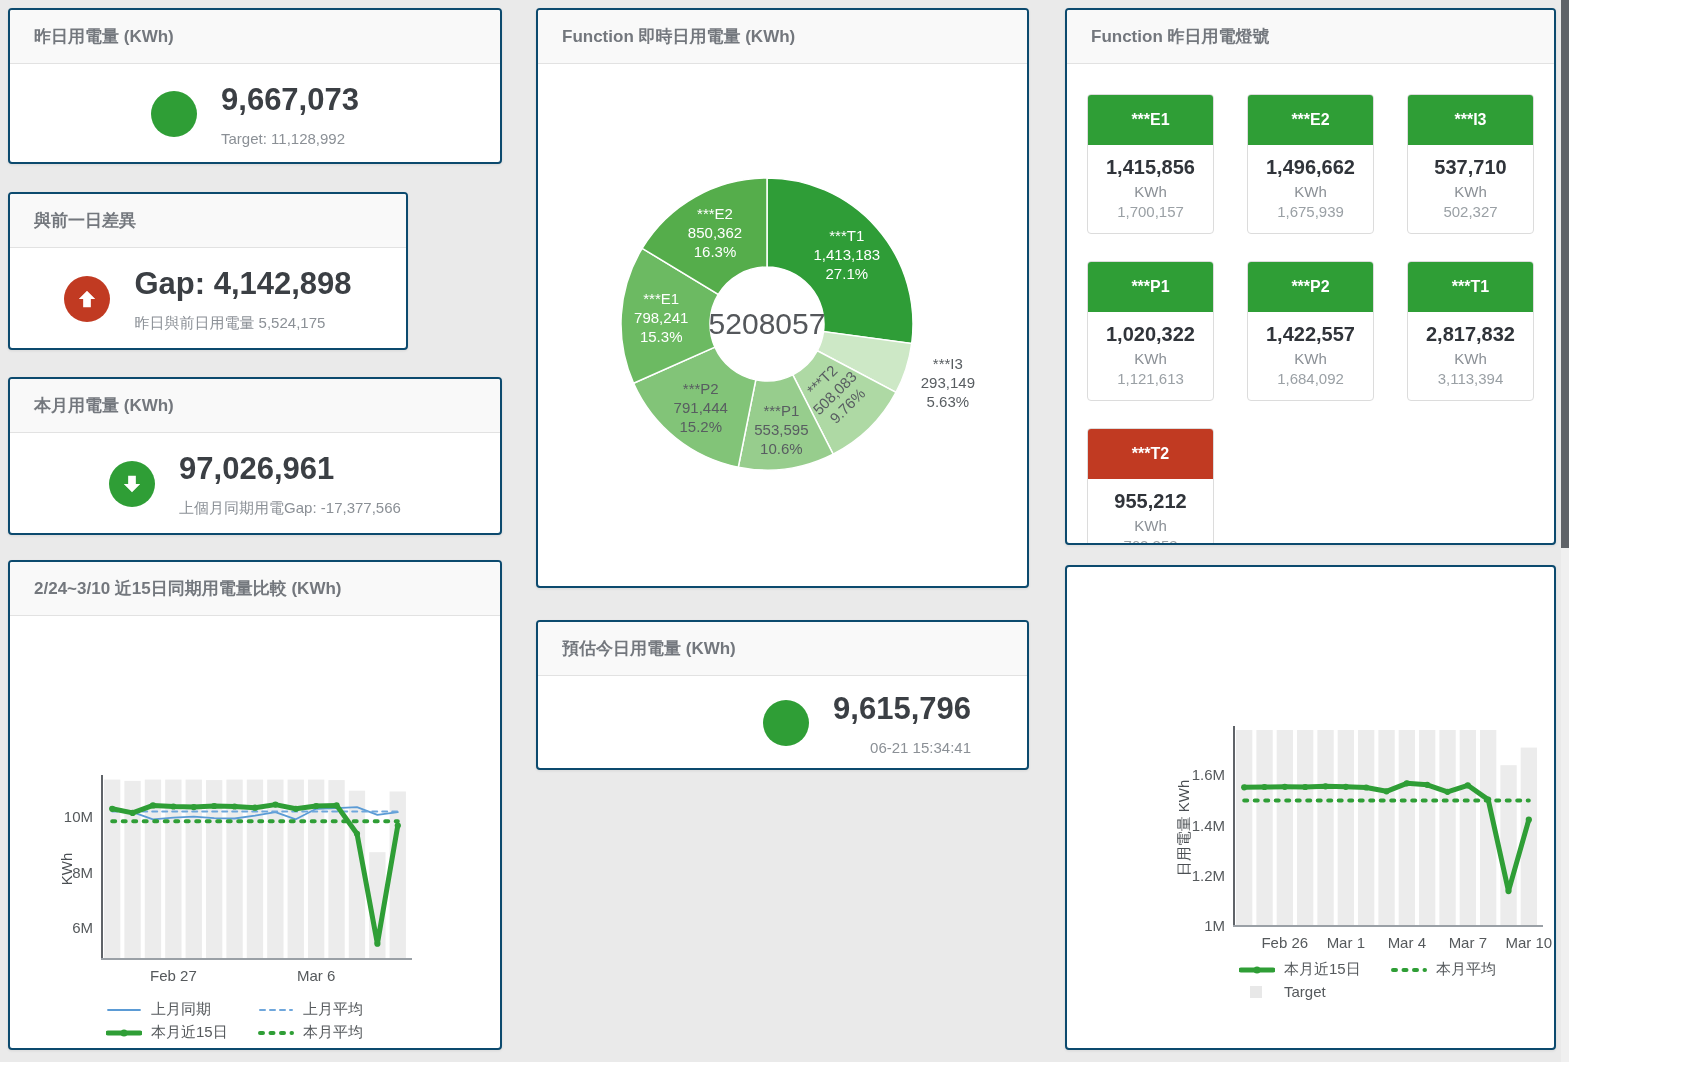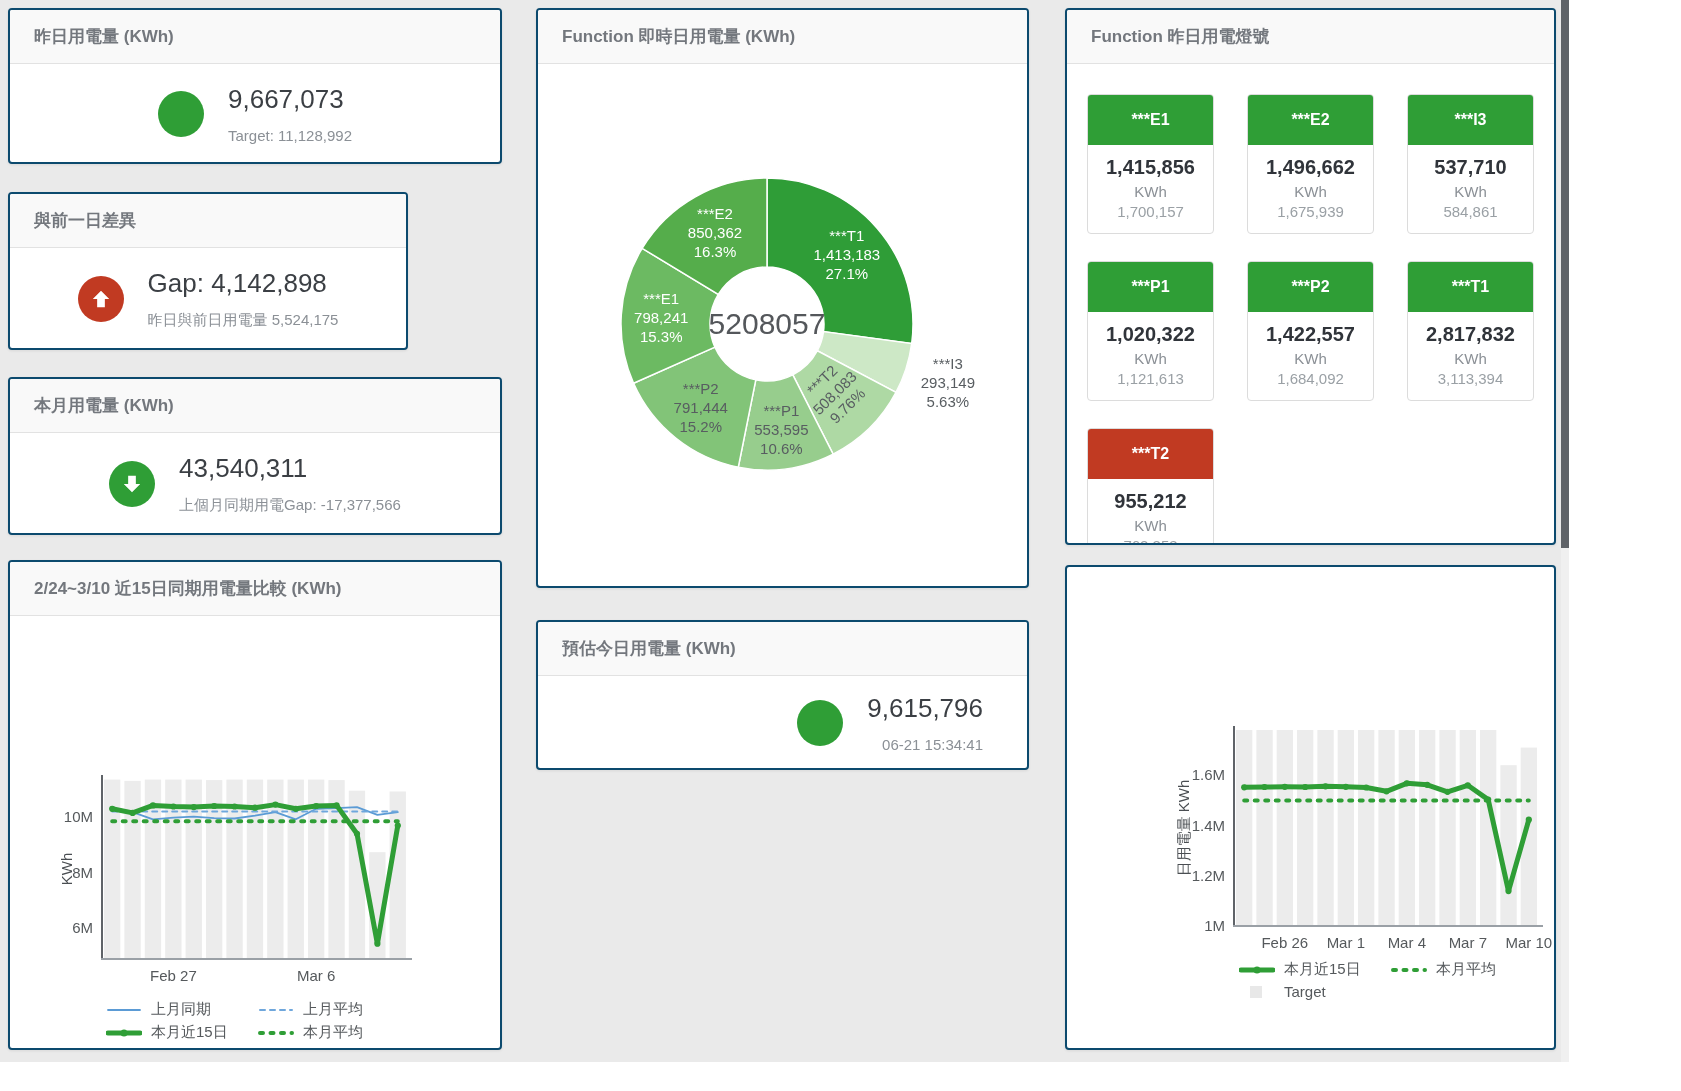--- a/index.html
+++ b/index.html
@@ -10,21 +10,21 @@
     box-shadow:0 1px 3px rgba(0,0,0,.08); overflow:hidden; }
   .card-header { height:54px; display:flex; align-items:center; padding:0 24px;
     background:#f9f9f9; border-bottom:1px solid #e2e2e2; }
   .card-title { font-size:17px; font-weight:bold; color:#73777d; }
   .card-body { position:relative; }
   
   .stat-row { display:flex; align-items:center; justify-content:center; gap:24px; }
   .stat-circle { width:46px; height:46px; border-radius:50%; flex:0 0 46px;
     display:flex; align-items:center; justify-content:center; }
   .stat-text { text-align:left; }
-  .stat-value { font-size:26px; font-weight:normal; color:#3b3f44; line-height:1.2; }
+  .stat-value { font-size:31px; font-weight:bold; color:#3b3f44; line-height:1.2; }
   .stat-sub { font-size:15px; color:#8b9096; margin-top:12px; }
   
   .tiles { padding:30px 20px 20px; display:grid; grid-template-columns:repeat(3,127px);
     column-gap:33px; row-gap:27px; justify-content:center; }
   .tile { border:1px solid #dcdcdc; border-radius:4px; background:#fff; }
   .tile-header { height:50px; border-radius:3px 3px 0 0; display:flex; align-items:center;
     justify-content:center; color:#fff; font-weight:bold; font-size:16px; }
   .tile-body { padding:11px 2px 13px; text-align:center; }
   .tile-value { font-size:20px; font-weight:bold; color:#30343a; }
   .tile-unit { font-size:15px; color:#8b9096; margin-top:4px; }
@@ -79,21 +79,21 @@
   <div class="card-header">
     <span class="card-title">本月用電量 (KWh)</span>
   </div>
   <div class="card-body stat-row" style="height:102px;">
     <div class="stat-circle" style="background:#2f9e36;">
       <svg width="22" height="22" viewBox="0 0 24 24" style="transform:rotate(180deg)">
           <path d="M12 3 L21 12 H16.2 V21 H7.8 V12 H3 Z" fill="#fff"></path>
         </svg>
     </div>
     <div class="stat-text">
-      <div class="stat-value">43,540,311</div>
+      <div class="stat-value">97,026,961</div>
       <div class="stat-sub">上個月同期用電Gap: -17,377,566</div>
     </div>
   </div>
 </div>
 
 <div class="card" style="left:8px;top:560px;width:494px;height:490px;">
   <div class="card-header">
     <span class="card-title">2/24~3/10 近15日同期用電量比較 (KWh)</span>
   </div>
   <div class="card-body">
@@ -209,21 +209,21 @@
         <text text-anchor="middle" font-size="15" fill="#ffffff"><tspan x="176.98020789173168" y="154.64231905784692">***E2</tspan><tspan x="176.98020789173168" y="173.64231905784692">850,362</tspan><tspan x="176.98020789173168" y="192.64231905784692">16.3%</tspan></text>
         <text x="229" y="270" text-anchor="middle" font-size="30" fill="#54575b">5208057</text>
       </svg>
   </div>
 </div>
 
 <div class="card" style="left:536px;top:620px;width:493px;height:150px;">
   <div class="card-header">
     <span class="card-title">預估今日用電量 (KWh)</span>
   </div>
-  <div class="card-body stat-row" style="height:94px;justify-content:flex-end;padding-right:44px;">
+  <div class="card-body stat-row" style="height:94px;justify-content:flex-end;padding-right:56px;">
     <div class="stat-circle" style="background:#2f9e36;"></div>
     <div class="stat-text">
       <div class="stat-value">9,615,796</div>
       <div class="stat-sub" style="text-align:right;">06-21 15:34:41</div>
     </div>
   </div>
 </div>
 
 <div class="card" style="left:1065px;top:8px;width:491px;height:537px;">
   <div class="card-header">
@@ -244,21 +244,21 @@
           <div class="tile-value">1,496,662</div>
       <div class="tile-unit">KWh</div>
       <div class="tile-target">1,675,939</div>
         </div>
     </div>
     <div class="tile">
       <div class="tile-header" style="background: rgb(47, 158, 54);">***I3</div>
       <div class="tile-body">
           <div class="tile-value">537,710</div>
       <div class="tile-unit">KWh</div>
-      <div class="tile-target">584,861</div>
+      <div class="tile-target">502,327</div>
         </div>
     </div>
     <div class="tile">
       <div class="tile-header" style="background: rgb(47, 158, 54);">***P1</div>
       <div class="tile-body">
           <div class="tile-value">1,020,322</div>
       <div class="tile-unit">KWh</div>
       <div class="tile-target">1,121,613</div>
         </div>
     </div>

